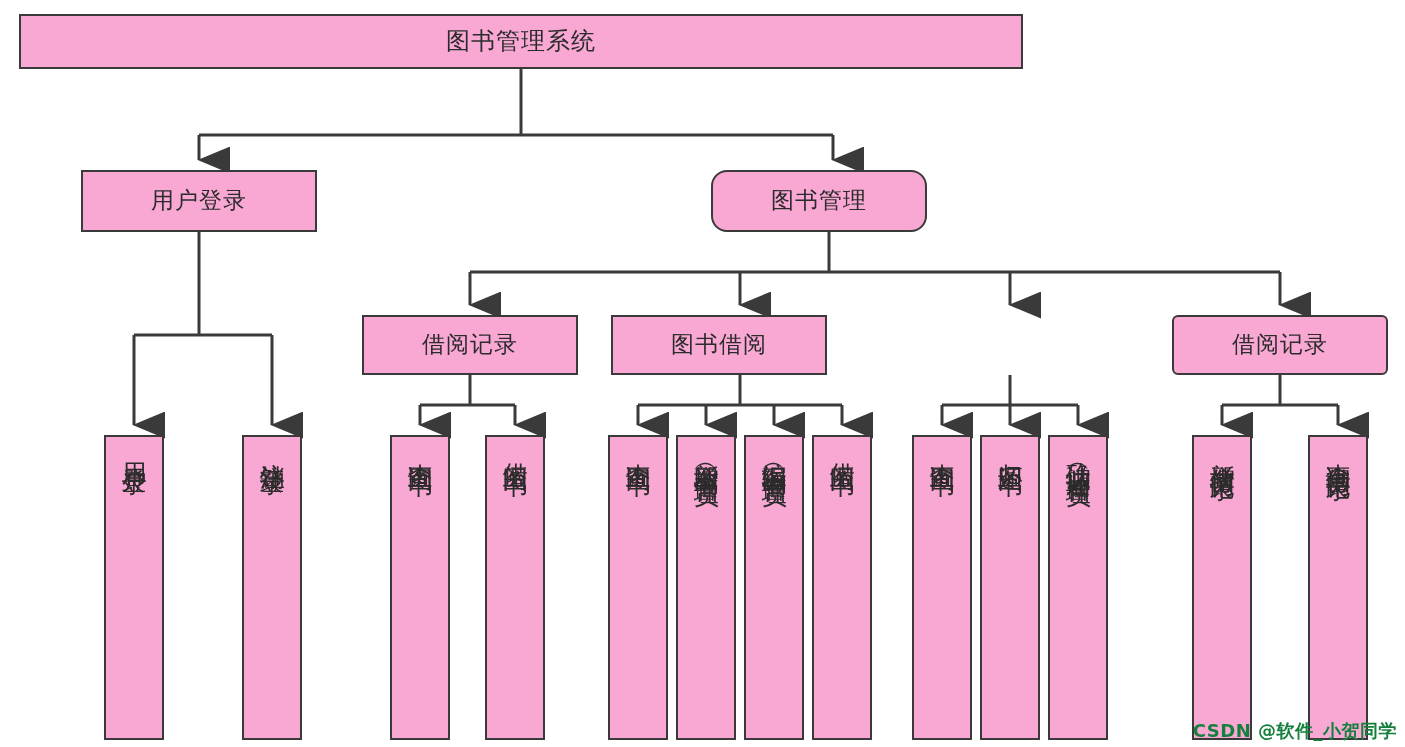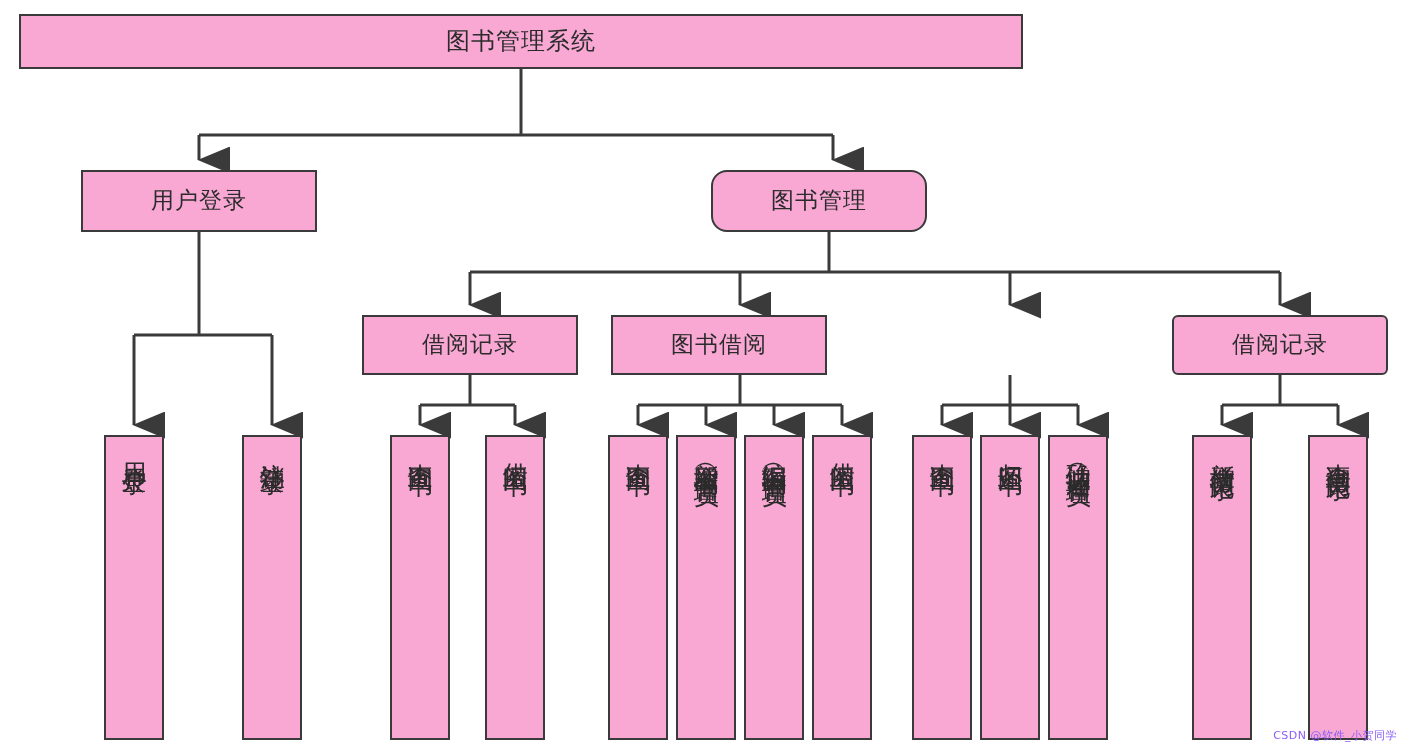--- a/index.html
+++ b/index.html
@@ -56,25 +56,26 @@
     font-size: 25px;
     line-height: 1.02;
     letter-spacing: 3px;
     white-space: nowrap;
     color: #2b2b2b;
   }
   .watermark {
     position: absolute;
     right: 8px;
     bottom: 4px;
-    font-size: 11px;
-    color: #8b5cf6;
+    font-size: 18px;
+    color: #15803d;
     letter-spacing: 0.5px;
     z-index: 5;
     white-space: nowrap;
+    font-weight: bold;
   }
 </style>
 </head>
 <body>
 
 <div id="canvas">
 
   <svg id="wires" viewBox="0 0 1405 747" width="1405" height="747" xmlns="http://www.w3.org/2000/svg">
     <defs>
       <marker id="arw" viewBox="0 0 10 12" refX="5" refY="11.5" markerWidth="9" markerHeight="11" orient="auto-start-reverse">

